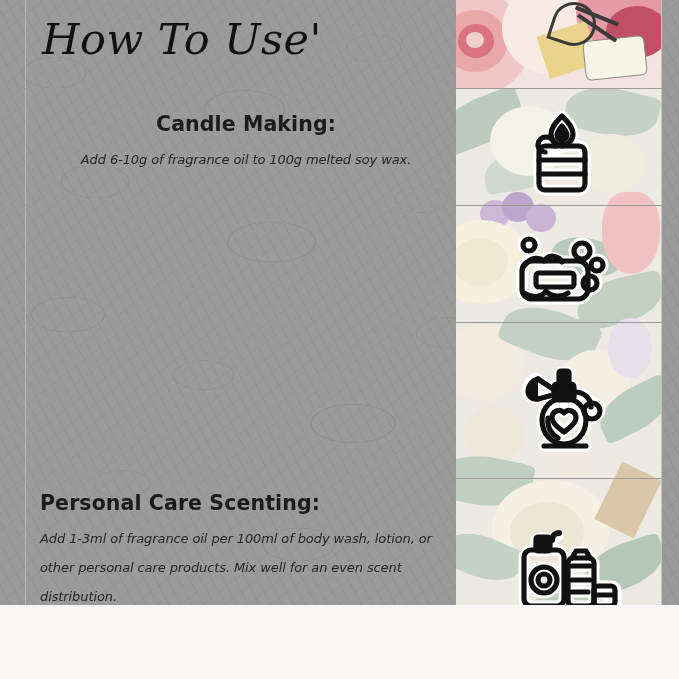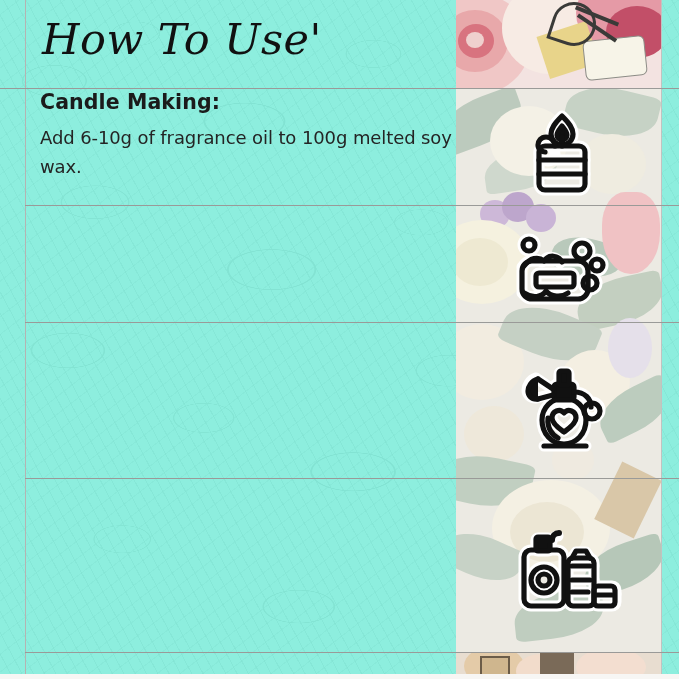--- a/index.html
+++ b/index.html
@@ -4,22 +4,22 @@
 <style>
   * { margin:0; padding:0; box-sizing:border-box; }
   html,body{ width:679px; height:679px; overflow:hidden; }
   body{
     font-family:"Liberation Sans", sans-serif;
     background:#f7f6f4;
   }
 
   .page{
     position:relative;
-    width:679px; height:674px;
-    background:#5eead4;
+    width:679px; height:605px;
+    background:#737373;
     overflow:hidden;
   }
 
   
   .bg-texture{
     position:absolute; inset:0;
     opacity:.30;
     background-color:#faf9f8;
     background-image:
       radial-gradient(ellipse 70px 34px at 8% 12%, transparent 44%, #d9d7d3 45%, #d9d7d3 46%, transparent 47%),
@@ -88,24 +88,25 @@
     font-weight:700;
     font-size:20.5px;
     color:#1b1b1b;
     letter-spacing:.1px;
     white-space:nowrap;
     margin-bottom:9px;
   }
   .sec-body{
     font-family:"DejaVu Sans", sans-serif;
     font-weight:400;
-    font-size:18px;
+    font-size:13px;
     line-height:29px;
     color:#242424;
     letter-spacing:-.1px;
+    font-style:italic;
   }
 
   
   .icon-wrap{ position:absolute; left:502px; width:120px; }
   .icon-wrap svg{ display:block; }
 </style>
 </head>
 <body>
 
 <div class="page">
@@ -178,27 +179,31 @@
   <div class="rule rule-full" style="top:88px;"></div>
   <div class="rule rule-ind" style="top:205px;"></div>
   <div class="rule rule-ind" style="top:322px;"></div>
   <div class="rule rule-ind" style="top:478px;"></div>
   <div class="rule rule-ind" style="top:652px;"></div>
 
   <div class="content">
 
     <div class="title">How To Use'</div>
 
-    <div class="section" style="top:90px;">
+    <div class="section" style="top:112px;text-align:center;">
       <div class="sec-head">Candle Making:</div>
       <div class="sec-body">Add 6-10g of fragrance oil to 100g melted soy wax.</div>
     </div>
 
 
 
+    <div class="section" style="top:491px;">
+      <div class="sec-head">Personal Care Scenting:</div>
+      <div class="sec-body">Add 1-3ml of fragrance oil per 100ml of body wash, lotion, or other personal care products. Mix well for an even scent distribution.</div>
+    </div>
   </div>
 
   <div class="icon-wrap" style="top:104px;">
     <svg width="120" height="92" viewBox="0 0 120 92">
       <g fill="none" stroke="#ffffff" stroke-width="11" stroke-linecap="round" stroke-linejoin="round">
         <path d="M60 12c7 7 11 12 11 18a11 11 0 0 1-22 0c0-6 4-11 11-18z"></path>
         <rect x="37" y="42" width="46" height="44" rx="6"></rect>
         <path d="M37 56h46M37 70h46"></path>
         <path d="M37 50c0-5 4-8 8-8s8 4 8 8-4 7-7 7"></path>
       </g>

